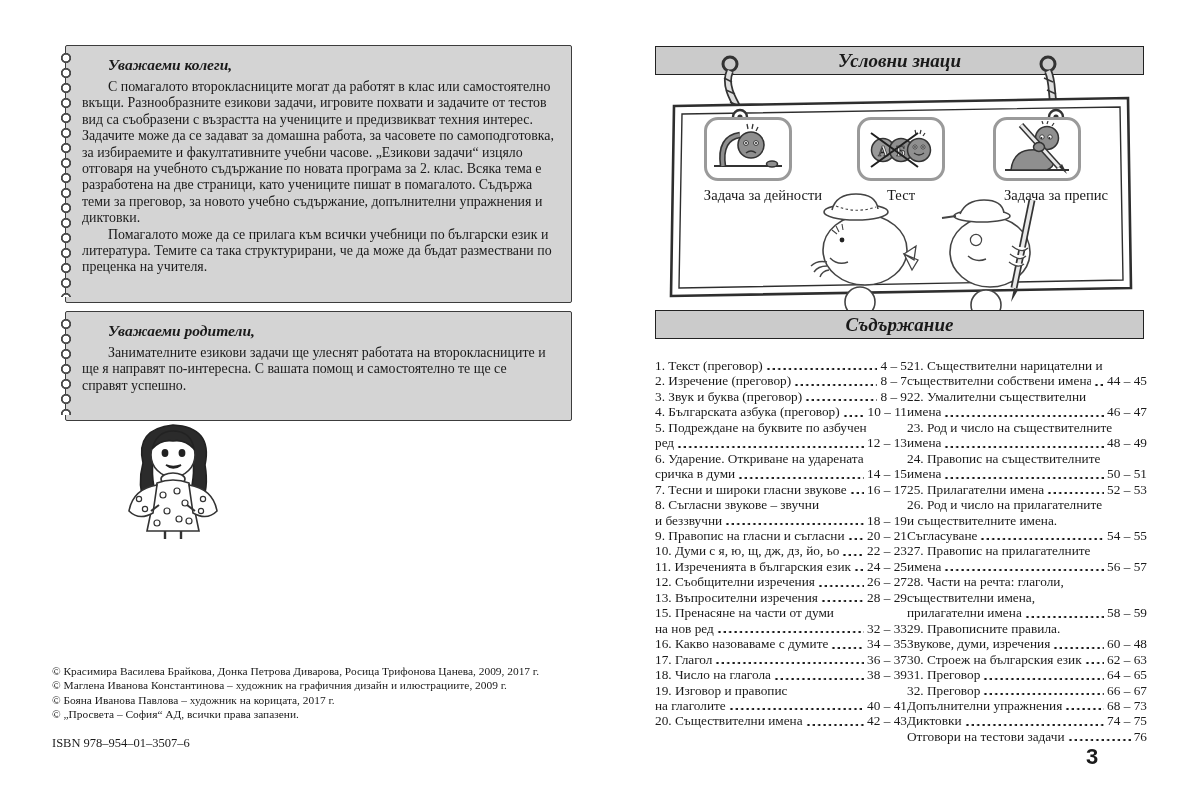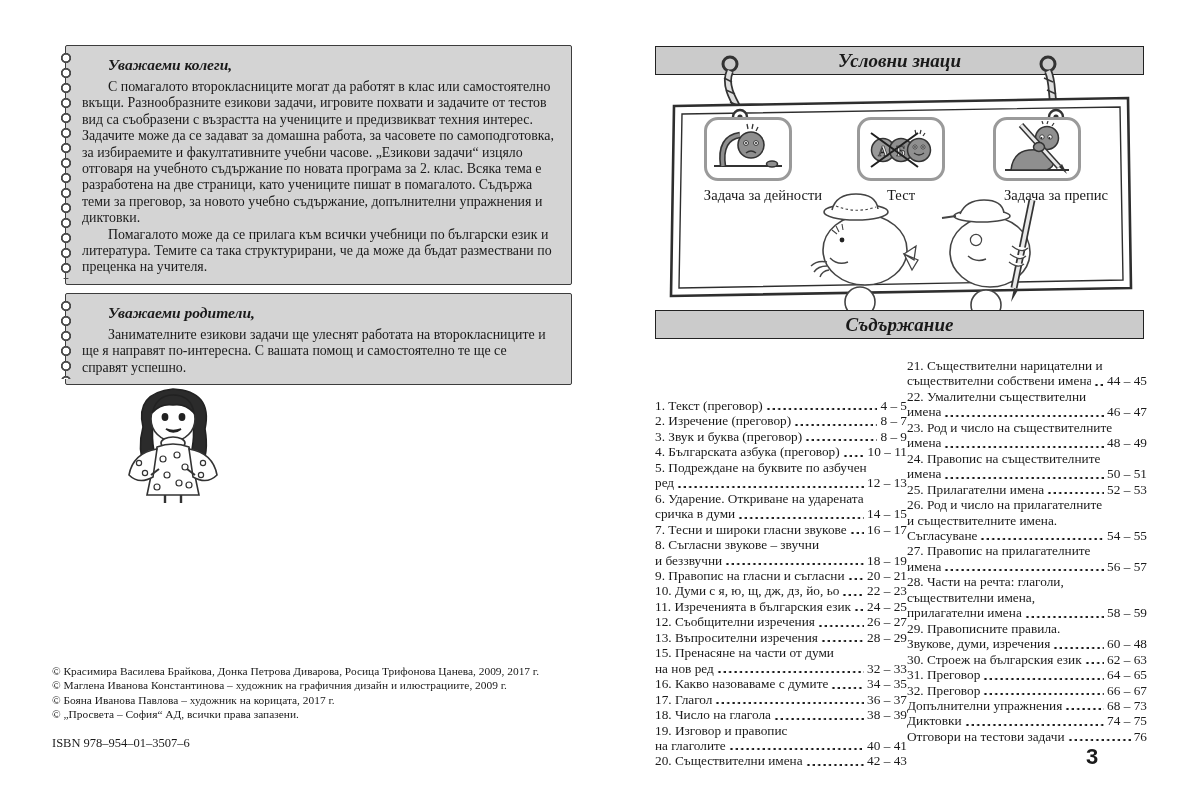--- a/index.html
+++ b/index.html
@@ -2,21 +2,21 @@
 <html><head>
 <meta charset="utf-8">
 <style>
   html,body{margin:0;padding:0;background:#fff;}
   .page{position:relative;width:1200px;height:807px;background:#ffffff;overflow:hidden;
         font-family:"Liberation Serif", serif;color:#1a1a1a;}
 
   
   .left-col{position:absolute;left:65px;top:45px;width:507px;display:flex;flex-direction:column;}
   .note{position:relative;background:#d4d4d4;border:1.4px solid #3c3c3c;border-radius:2px;
-        padding:8px 16px 8px 16px;box-sizing:border-box;}
+        padding:8px 16px 26px 16px;box-sizing:border-box;}
   .note::before{content:"";position:absolute;left:-8px;top:5px;bottom:5px;width:16px;
         background-image:radial-gradient(circle at 8px 7px,#ffffff 3.2px,#4a4a4a 3.6px,#4a4a4a 4.8px,rgba(0,0,0,0) 5.4px);
         background-size:16px 15px;background-repeat:repeat-y;}
   .salutation{font-weight:bold;font-style:italic;font-size:15.5px;margin:2px 0 5px 26px;}
   .note p{margin:0;font-size:13.9px;line-height:16.4px;text-indent:26px;}
   .note-parents{margin-top:8px;}
   .girl-row{height:118px;position:relative;margin-bottom:-3px;}
   .wish{font-weight:bold;font-style:italic;font-size:16px;margin:16px 0 0 28px;}
   .copyright{position:absolute;left:52px;top:664px;width:560px;font-size:11.4px;line-height:14.4px;}
   .isbn{position:absolute;left:52px;top:736px;font-size:12.5px;}
@@ -29,21 +29,21 @@
 
   .illu-svg{position:absolute;left:660px;top:50px;pointer-events:none;}
 
   .tile{position:absolute;top:117px;width:88px;height:64px;background:#fff;border:3px solid #9a9a9a;
         border-radius:14px;box-sizing:border-box;display:flex;align-items:center;justify-content:center;}
   .tile-1{left:704px;} .tile-2{left:857px;} .tile-3{left:993px;}
   .sign-label{position:absolute;top:187px;height:20px;font-size:14.6px;text-align:center;}
   .label-1{left:690px;width:146px;} .label-2{left:866px;width:70px;} .label-3{left:978px;width:156px;}
 
   .toc{position:absolute;top:358px;font-size:13.3px;line-height:15.45px;}
-  .toc-left{left:655px;width:252px;margin-top:40px;}
+  .toc-left{left:655px;width:252px;}
   .toc-right{left:907px;width:240px;}
   .toc-line{display:flex;align-items:baseline;white-space:nowrap;}
   .toc-text{flex:0 1 auto;overflow:hidden;}
   .leader{flex:1 1 auto;min-width:10px;align-self:flex-end;height:4px;margin:0 3px 2px 3px;
         background-image:radial-gradient(circle at 2.5px 2px,#1c1c1c 1.02px,rgba(0,0,0,0) 1.5px);
         background-size:5.4px 4px;background-repeat:repeat-x;}
   .toc-pages{flex:0 0 auto;}
 
   .page-number{position:absolute;left:1086px;top:744px;font-family:"Liberation Sans",sans-serif;
         font-weight:bold;font-size:22px;}

